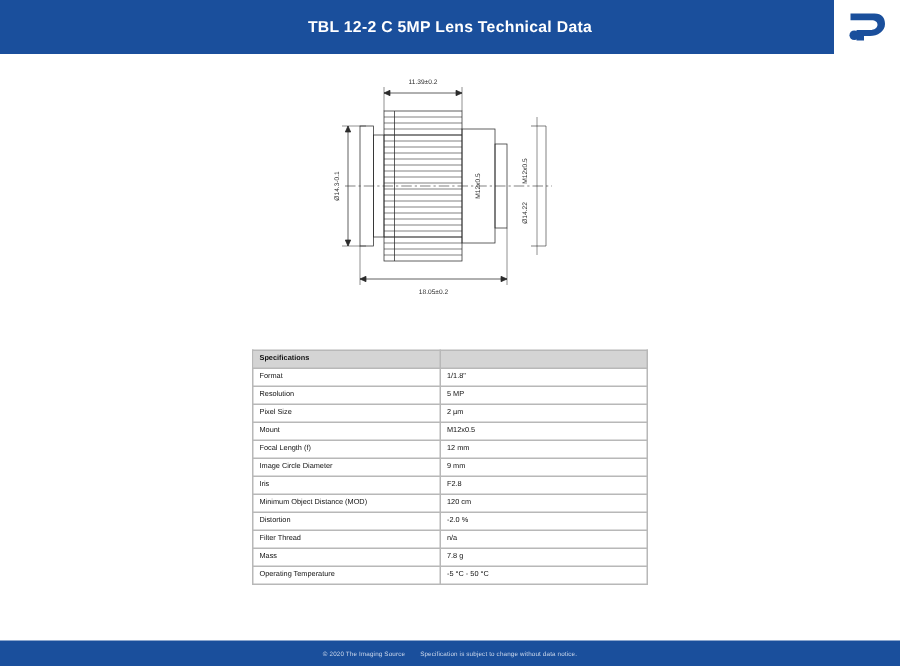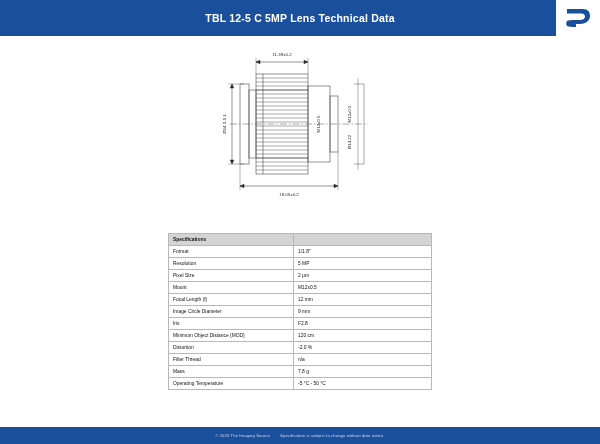--- a/index.html
+++ b/index.html
@@ -100,21 +100,21 @@
     font-size: 4.2px;
     letter-spacing: 0.1px;
   }
 </style>
 </head>
 <body>
 
 <div class="page">
 
   <div class="header">
-    <div class="header-title">TBL 12-5 C 5MP Lens Technical Data</div>
+    <div class="header-title">TBL 12-2 C 5MP Lens Technical Data</div>
     <div class="logo-box">
       <span>
         <svg width="30" height="24" viewBox="0 0 30 24">
           <path d="M4 3 L20 3 C25 3 27 6 27 10 C27 15 22 18 17 18 L13 18 L13 21 L8 21 L8 14 L17 14 C20 14 22 12.5 22 10.5 C22 8.5 20.5 7.5 18 7.5 L4 7.5 Z" fill="#1a4f9c"></path>
           <circle cx="6.5" cy="17.5" r="3.2" fill="#1a4f9c"></circle>
         </svg>
       </span>
     </div>
   </div>
 

